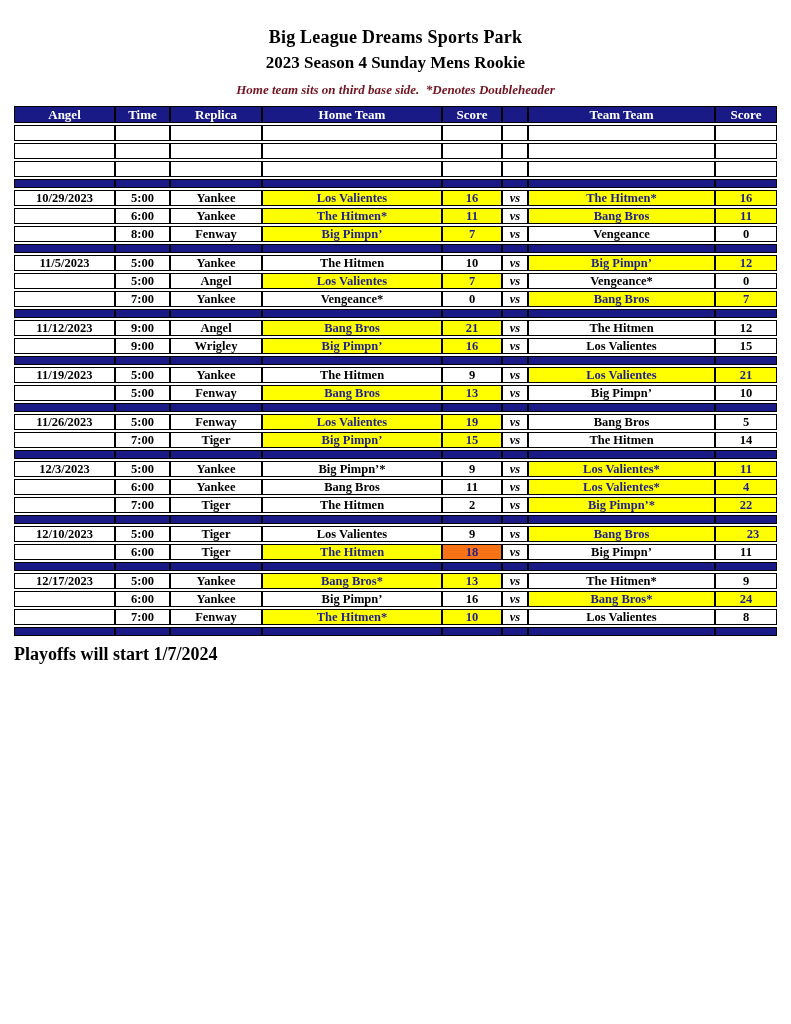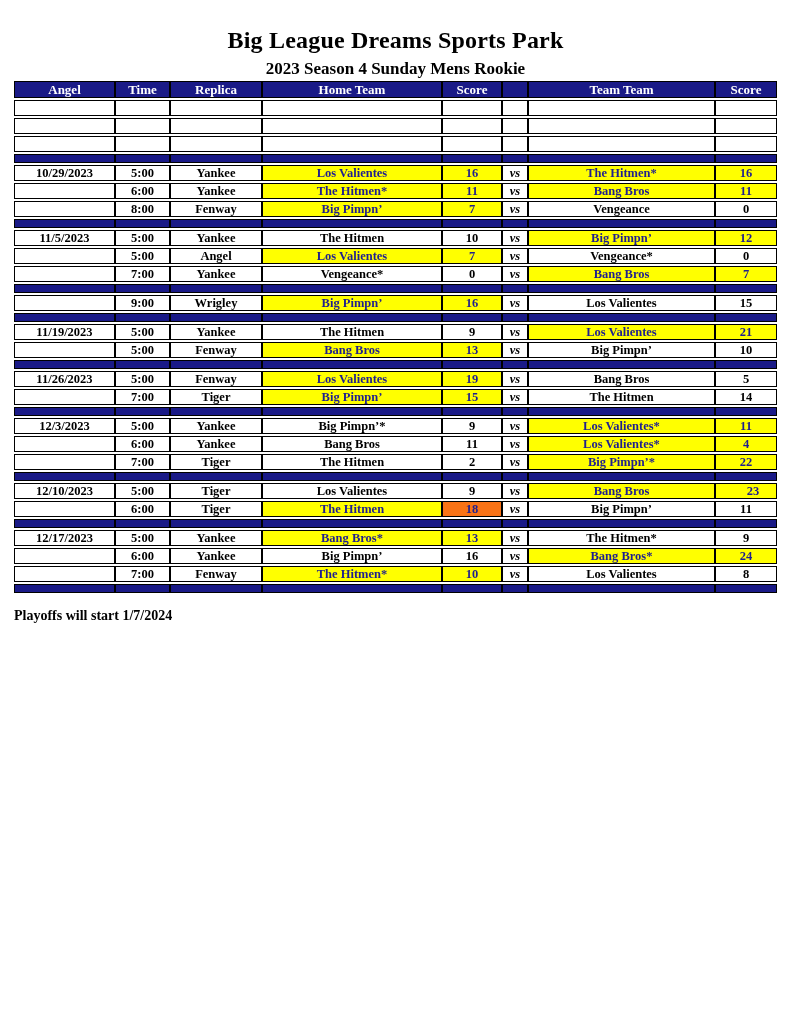--- a/index.html
+++ b/index.html
@@ -12,21 +12,21 @@
     position: relative;
     width: 791px;
     height: 1024px;
     background: #ffffff;
     overflow: hidden;
   }
   .title {
     margin: 0;
     padding-top: 27px;
     text-align: center;
-    font-size: 24px;
+    font-size: 18px;
     font-weight: bold;
     color: #000000;
     letter-spacing: 0.2px;
   }
   .subtitle {
     margin: 0;
     padding-top: 5px;
     text-align: center;
     font-size: 17px;
     font-weight: bold;
@@ -69,34 +69,35 @@
   tr.sep td {
     height: 7px;
     line-height: 7px;
     font-size: 1px;
   }
   td.vs {
     font-style: italic;
     font-size: 11.5px;
   }
   .footer-note {
-    margin: 11px;
+    margin: 4px;
     margin-left: 14px;
     padding-top: 2px;
-    font-size: 14px;
+    font-size: 18px;
     font-weight: bold;
     color: #000000;
   }
 </style>
 </head>
 <body>
 
 <div class="page">
   <h1 class="title">Big League Dreams Sports Park</h1>
   <h2 class="subtitle">2023 Season 4 Sunday Mens Rookie</h2>
+  <p class="note" style="color: rgb(114, 20, 34);">Home team sits on third base side.  *Denotes Doubleheader</p>
 
   <table class="schedule">
     <colgroup>
         <col style="width: 101px;">
         <col style="width: 55px;">
         <col style="width: 92px;">
         <col style="width: 180px;">
         <col style="width: 60px;">
         <col style="width: 26px;">
         <col style="width: 187px;">
@@ -229,20 +230,30 @@
           <td style="background: rgb(26, 26, 135);"></td>
           <td style="background: rgb(26, 26, 135);"></td>
           <td style="background: rgb(26, 26, 135);"></td>
           <td style="background: rgb(26, 26, 135);"></td>
           <td style="background: rgb(26, 26, 135);"></td>
           <td style="background: rgb(26, 26, 135);"></td>
           <td style="background: rgb(26, 26, 135);"></td>
           <td style="background: rgb(26, 26, 135);"></td>
         </tr>
         <tr>
+          <td>11/12/2023</td>
+          <td>9:00</td>
+          <td>Angel</td>
+          <td style="background: rgb(255, 255, 0); color: rgb(31, 31, 143);">Bang Bros</td>
+          <td style="background: rgb(255, 255, 0); color: rgb(31, 31, 143);">21</td>
+          <td class="vs">vs</td>
+          <td>The Hitmen</td>
+          <td>12</td>
+        </tr>
+        <tr>
           <td></td>
           <td>9:00</td>
           <td>Wrigley</td>
           <td style="background: rgb(255, 255, 0); color: rgb(31, 31, 143);">Big Pimpn’</td>
           <td style="background: rgb(255, 255, 0); color: rgb(31, 31, 143);">16</td>
           <td class="vs">vs</td>
           <td>Los Valientes</td>
           <td>15</td>
         </tr>
         <tr class="sep">

